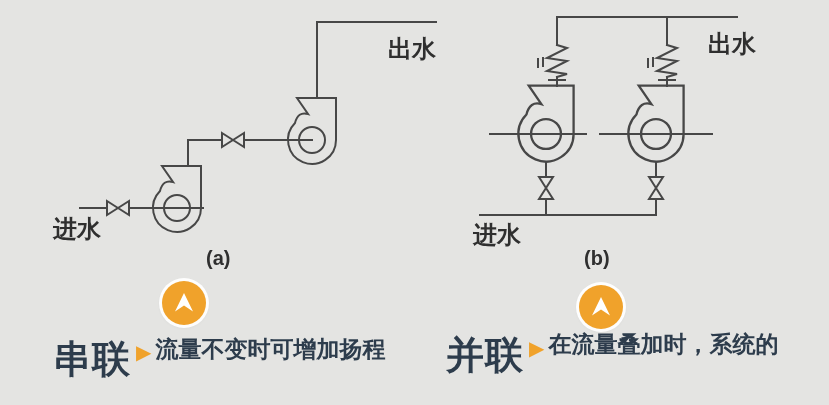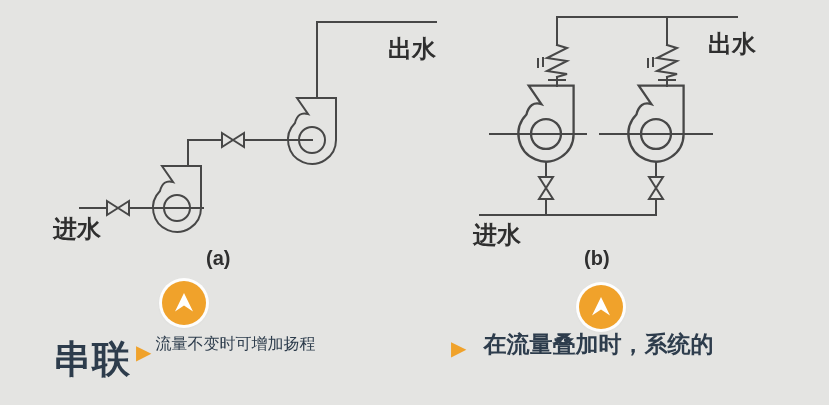--- a/index.html
+++ b/index.html
@@ -20,22 +20,22 @@
     position:absolute;width:44px;height:44px;border-radius:50%;
     background:#f0a22b;display:flex;align-items:center;justify-content:center;
     box-shadow:0 0 0 3px rgba(255,255,255,0.95),0 1px 5px rgba(0,0,0,0.12);
   }
   .caption{
     position:absolute;display:flex;align-items:flex-start;
     color:#2d3c4c;white-space:nowrap;
   }
   .term{font-size:38px;font-weight:700;letter-spacing:1px;}
   .tri{color:#f0a22b;font-size:20px;margin:6px 4px 0 5px;}
-  .desc{font-size:16px;font-weight:400;}
-  .desc-block{font-size:23px;font-weight:700;line-height:28px;margin-left:13px;}
+  .desc{font-size:23px;font-weight:700;}
+  .desc-block{font-size:23px;font-weight:700;line-height:28px;}
 </style>
 </head>
 <body>
 
 <div class="stage">
 
   <svg width="829" height="405" viewBox="0 0 829 405">
     <defs>
       <g id="pump-symbol">
         <path class="ln fillbg" d="M 24 0 L 24 -42 L -15 -42 L -4 -26 Q -14 -29 -17 -17 A 24 24 0 1 0 24 0 Z"></path>
@@ -125,19 +125,20 @@
   </div>
 
   
   <div class="caption" style="left:53px;top:334px;height:44px">
     <span class="term">串联</span>
     <span class="tri">▶</span>
     <span class="desc">流量不变时可增加扬程</span>
   </div>
 
   <div class="caption" style="left:446px;top:330px;height:58px">
+    <span class="term">并联</span>
     <span class="tri">▶</span>
     <span class="desc-block">
       <div>在流量叠加时，系统的</div>
     </span>
   </div>
 
 </div>
 
 </body></html>

